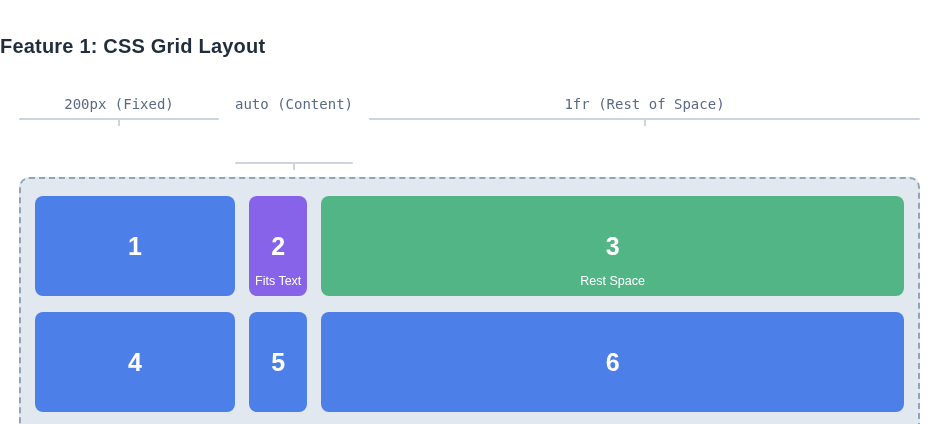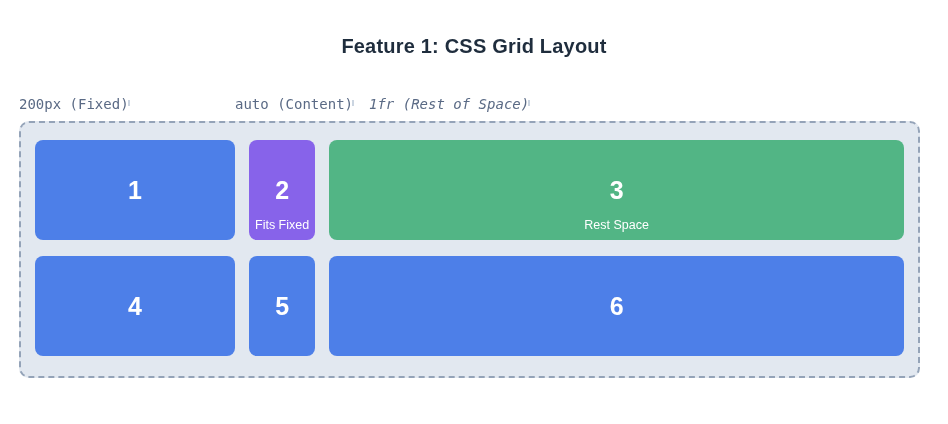--- a/index.html
+++ b/index.html
@@ -8,37 +8,37 @@
     background: #ffffff;
   }
   body {
     width: 948px;
     height: 424px;
     font-family: "Liberation Sans", sans-serif;
     overflow: hidden;
   }
   .page-title {
     margin: 32px 0 0 0;
-    text-align: center;
+    text-align: left;
     font-size: 20px;
     line-height: 28px;
     font-weight: bold;
     color: #1f2d3d;
     letter-spacing: 0.2px;
   }
   
   .ruler {
     display: flex;
     gap: 16px;
     margin: 34px 28px 0 19px;
   }
-  .ruler-seg { display: flex; min-width: 0; }
+  .ruler-seg { display: flex; flex-direction: column; min-width: 0; }
   .ruler-seg.seg-fixed { flex: 0 0 200px; }
-  .ruler-seg.seg-auto  { flex: 0 0 auto; }
-  .ruler-seg.seg-fr    { flex: 1 1 auto; font-style: italic; }
+  .ruler-seg.seg-auto  { flex: 0 0 auto; gap: 44px; }
+  .ruler-seg.seg-fr    { flex: 1 1 auto; }
   .ruler-label {
     text-align: center;
     font-family: "DejaVu Sans Mono", "Liberation Mono", monospace;
     font-size: 14px;
     line-height: 20px;
     color: #5a6a85;
     white-space: nowrap;
   }
   .ruler-line {
     position: relative;
@@ -126,21 +126,21 @@
     </div>
   </div>
 </div>
 
 <div class="grid-panel">
   <div class="grid-cell" style="background: rgb(77, 127, 232);">
     <div class="cell-number">1</div>
   </div>
   <div class="grid-cell" style="background: rgb(135, 99, 234);">
     <div class="cell-number">2</div>
-    <div class="cell-caption">Fits Fixed</div>
+    <div class="cell-caption">Fits Text</div>
   </div>
   <div class="grid-cell" style="background: rgb(82, 181, 133);">
     <div class="cell-number">3</div>
     <div class="cell-caption">Rest Space</div>
   </div>
   <div class="grid-cell" style="background: rgb(77, 127, 232);">
     <div class="cell-number">4</div>
 
   </div>
   <div class="grid-cell" style="background: rgb(77, 127, 232);">

